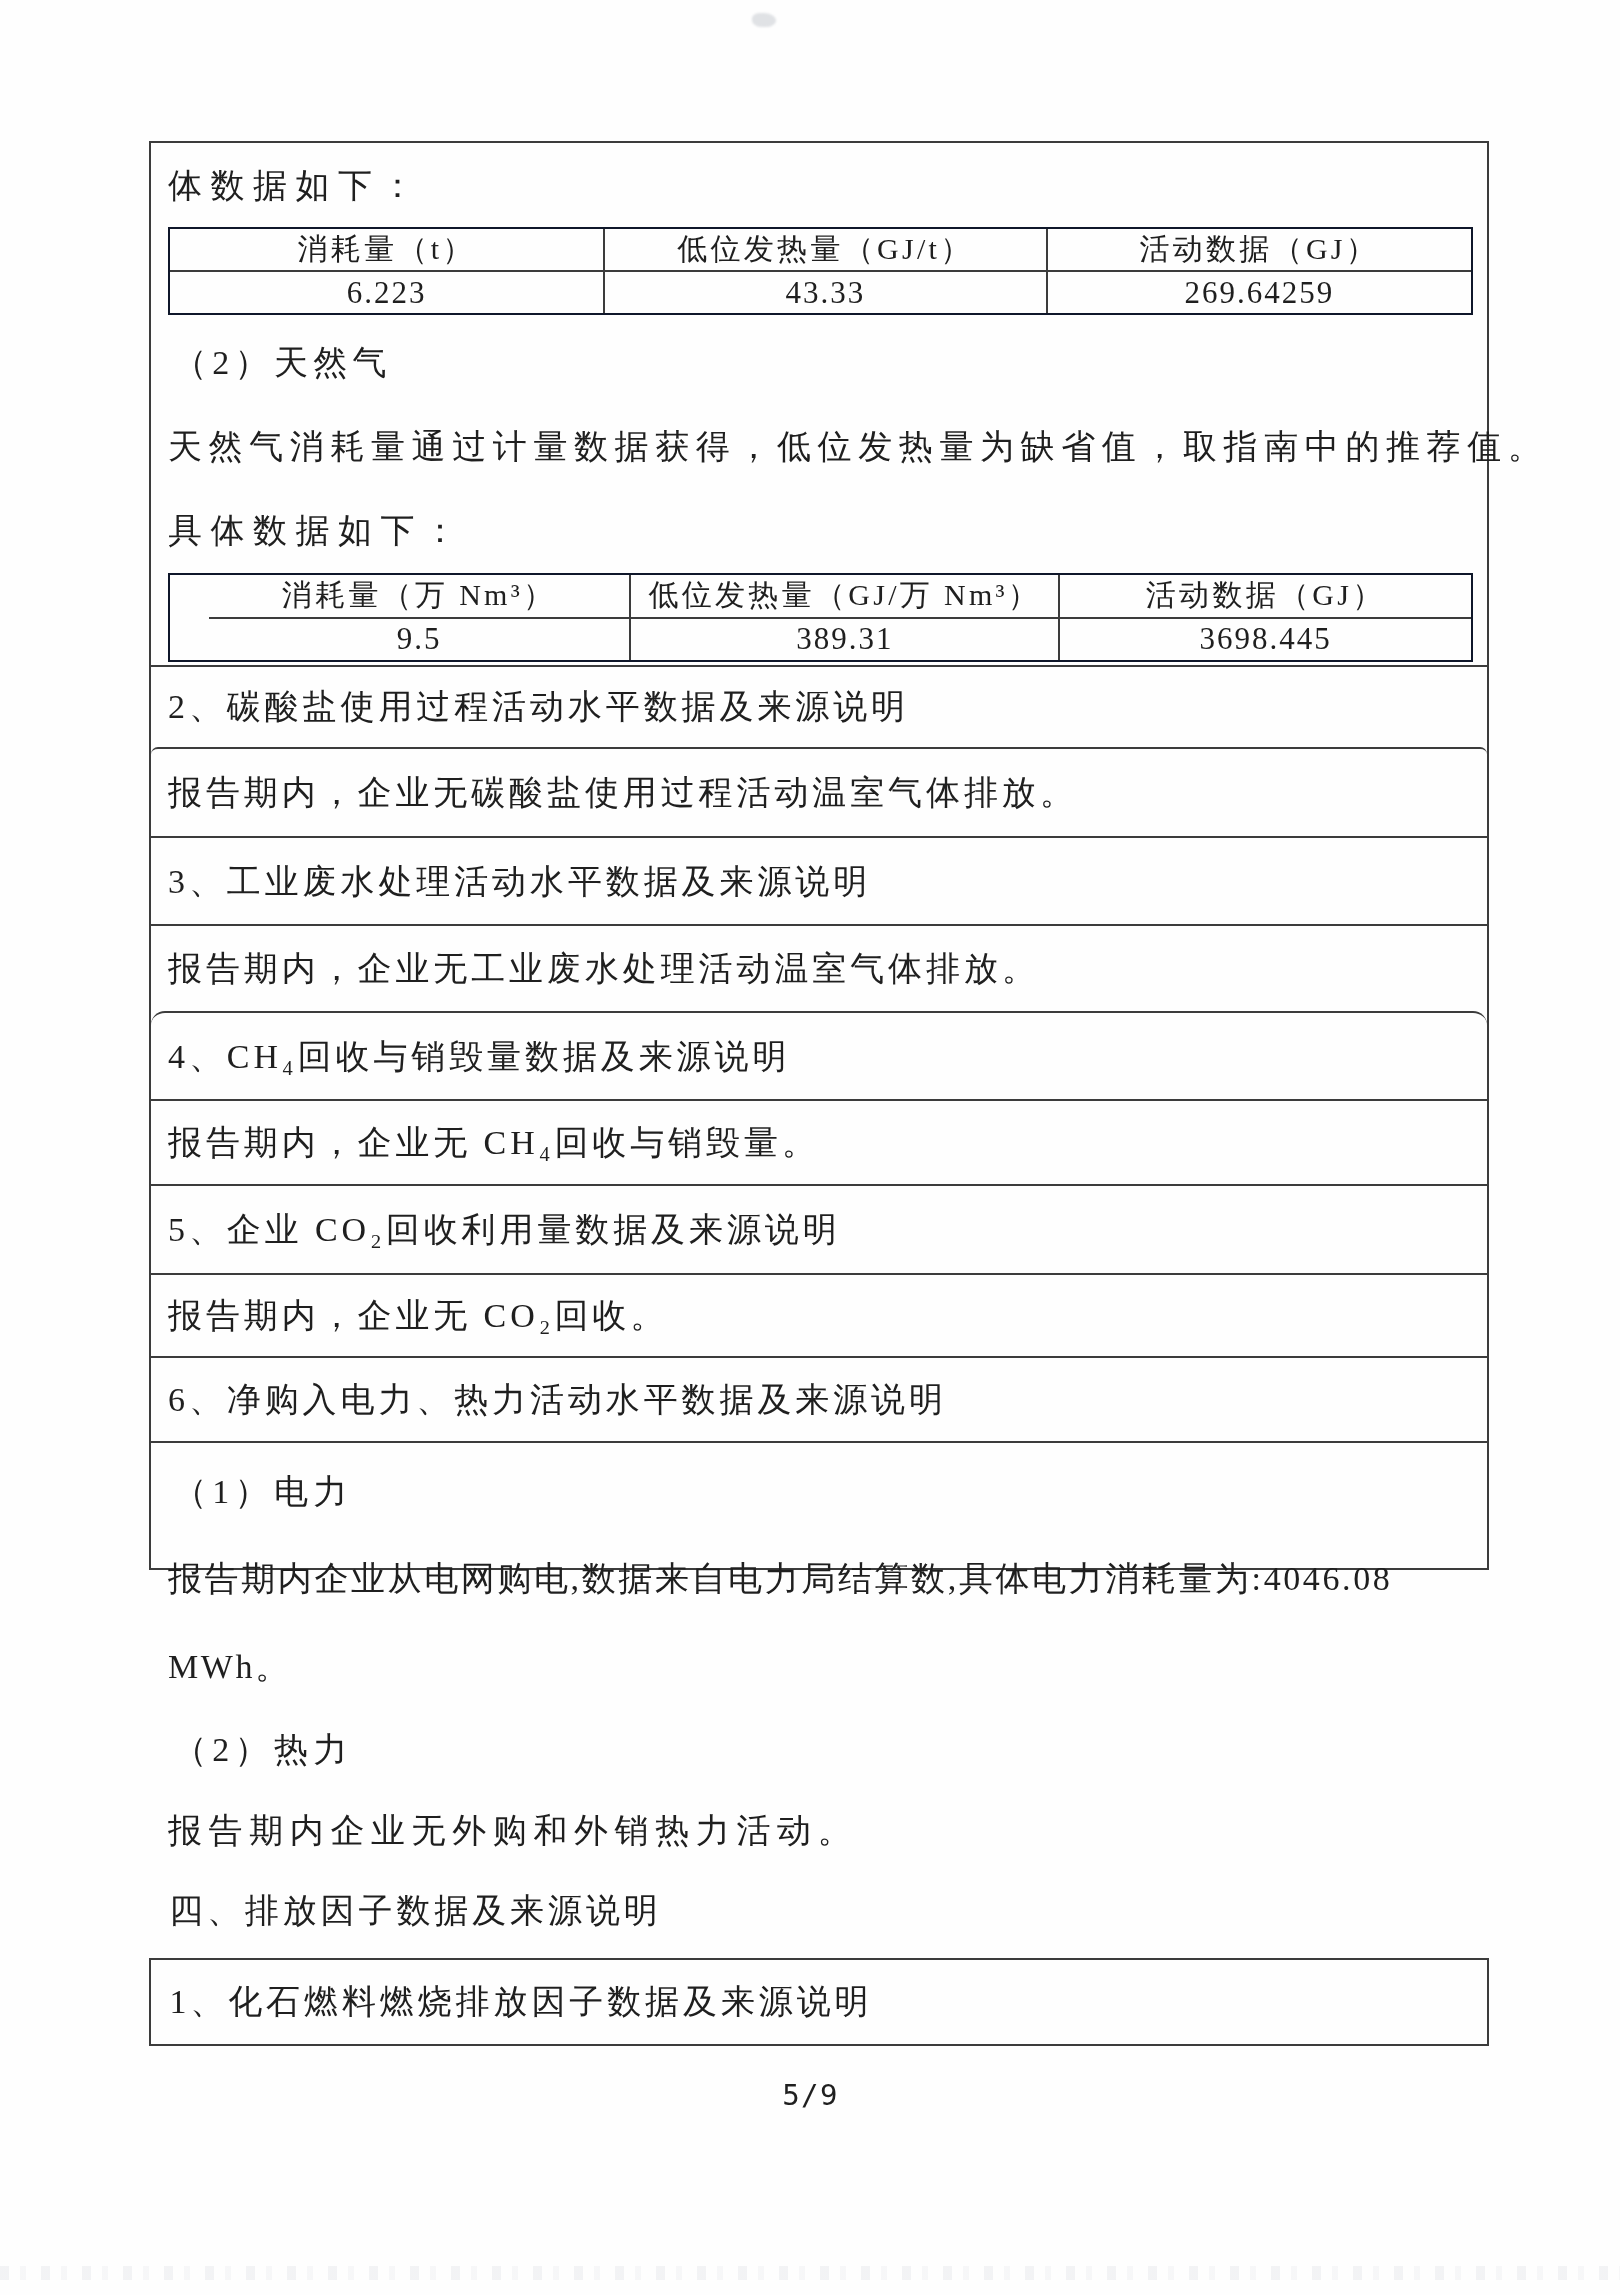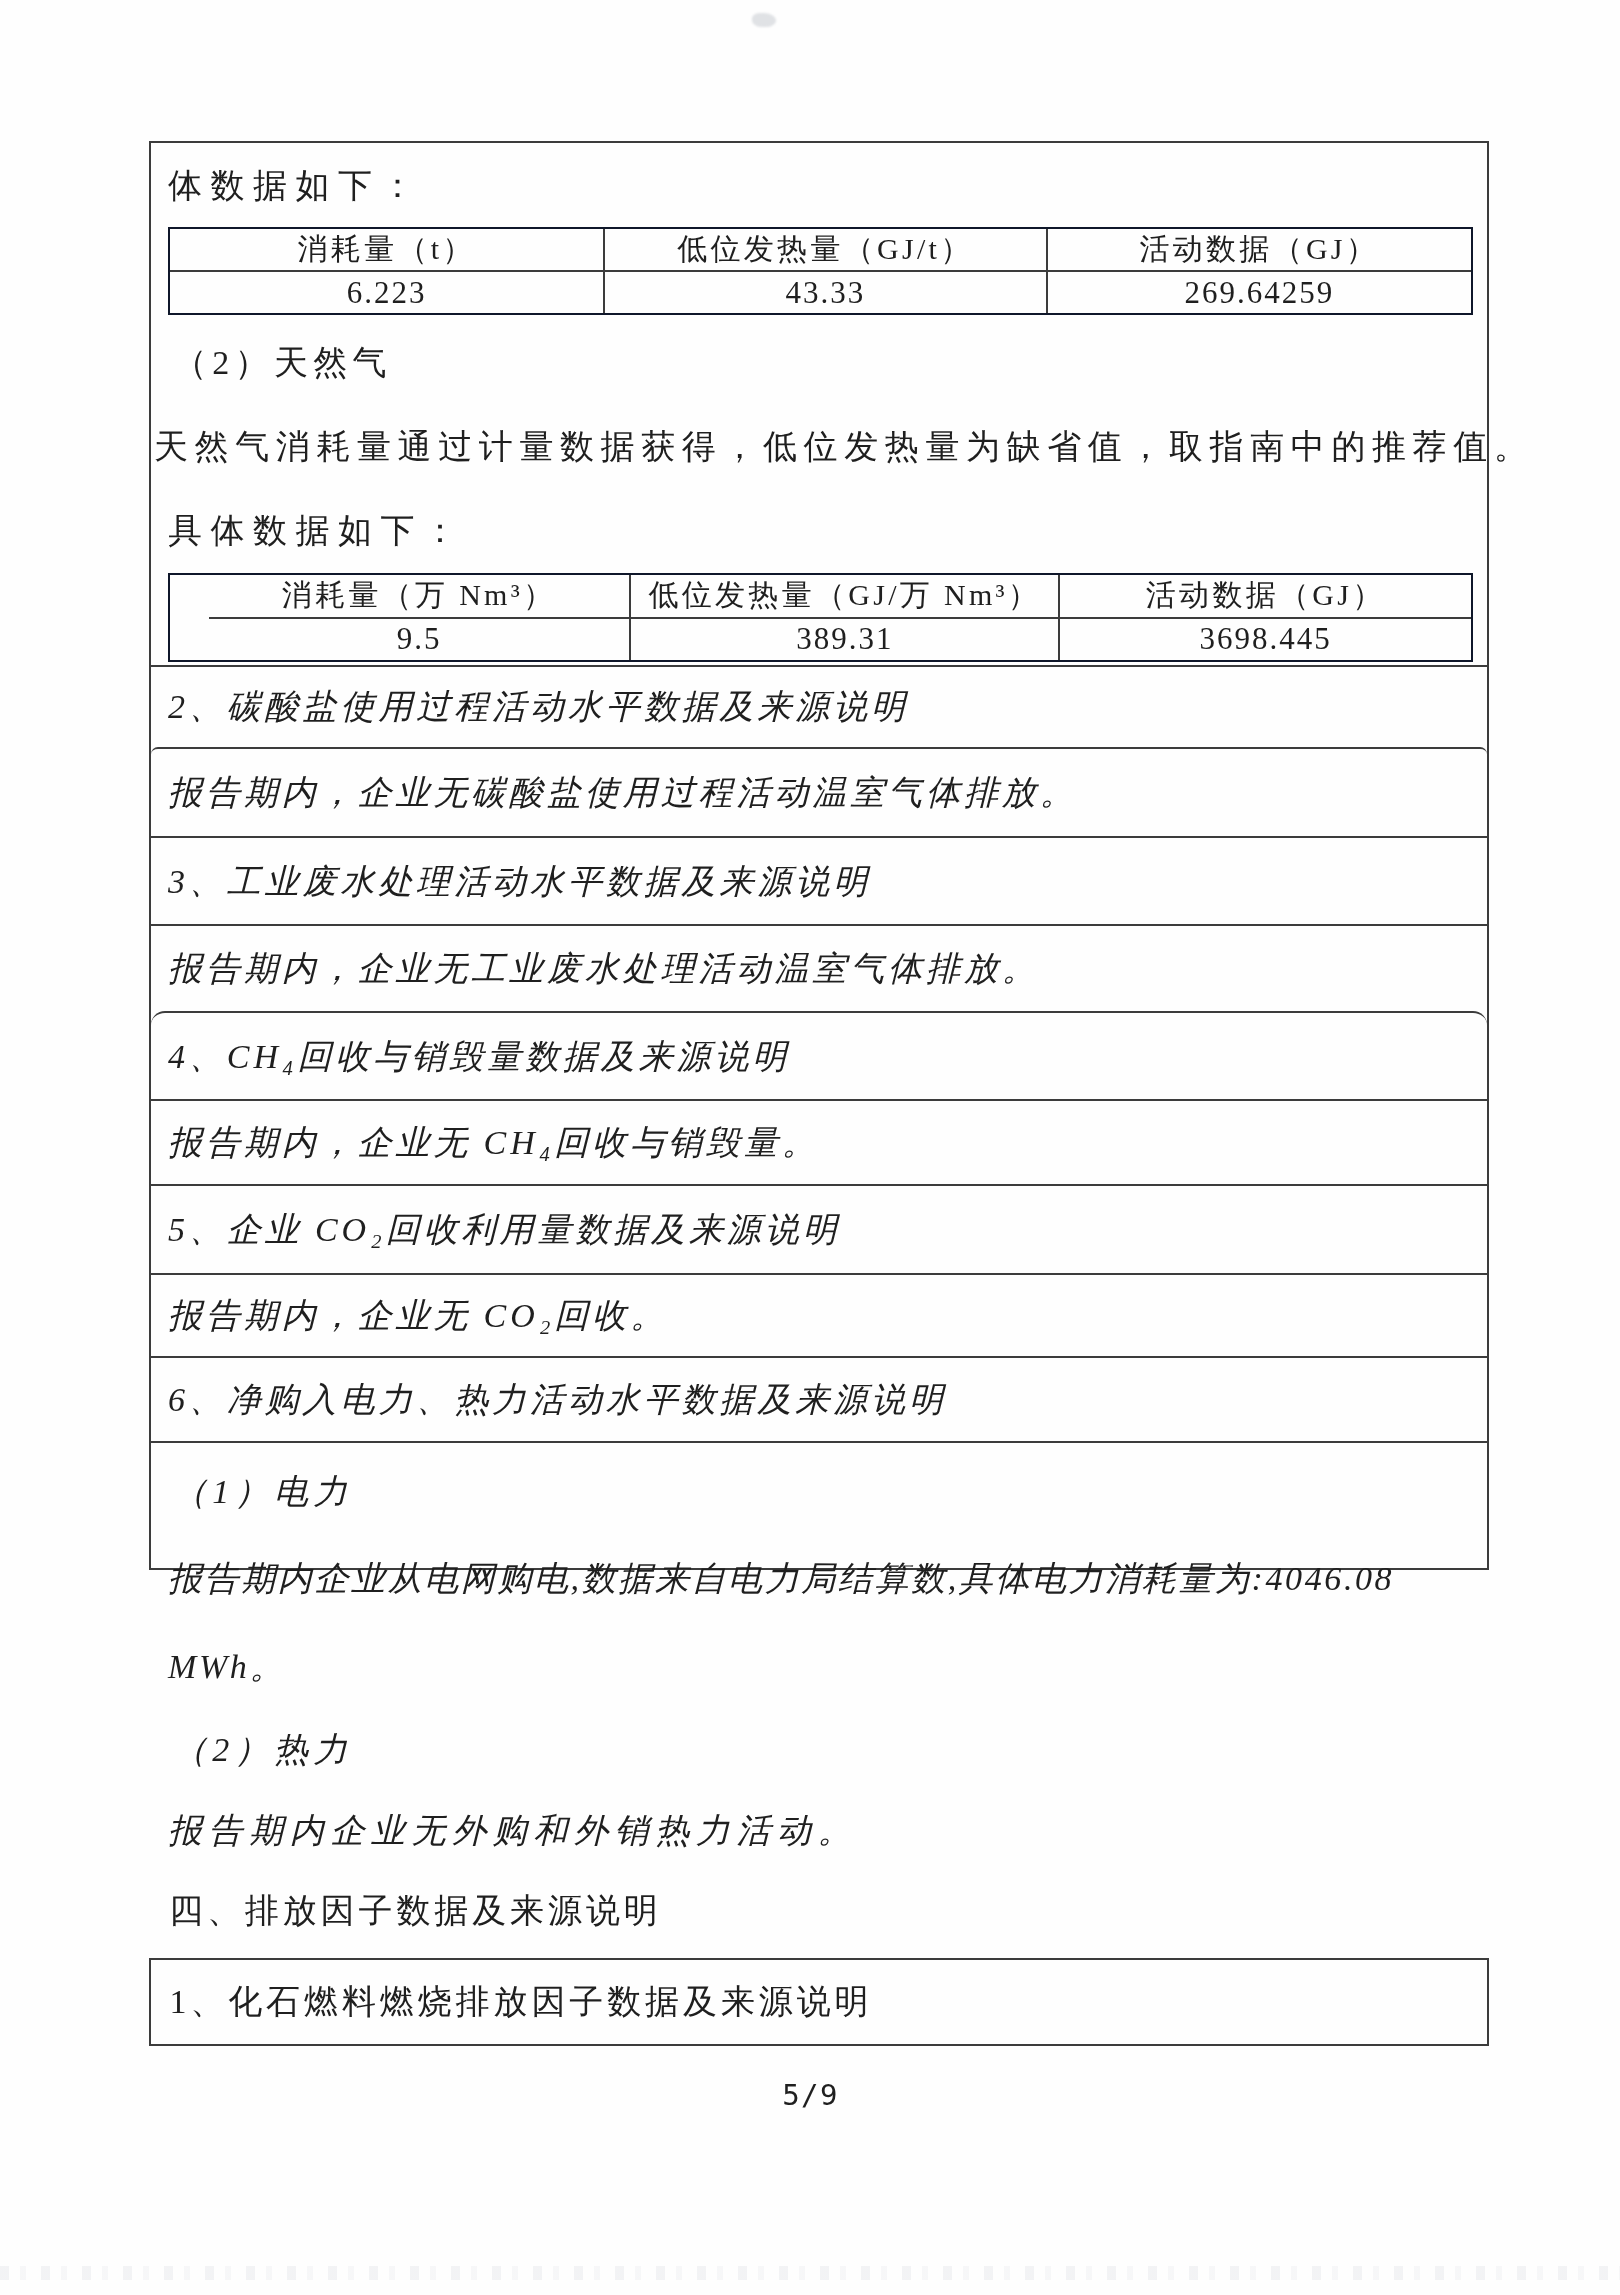--- a/index.html
+++ b/index.html
@@ -9,21 +9,21 @@
     font-family:"Liberation Serif","DejaVu Serif",serif;
     overflow:hidden;
   }
   .abs{position:absolute;}
   
   .main-box{
     left:149px;top:141px;width:1340px;height:1429px;
     border:2.6px solid #3c3c3c;box-sizing:border-box;
   }
   .row{position:absolute;left:0;right:0;box-sizing:border-box;}
-  .row.sep{border-top:2.6px solid #3c3c3c;font-style:italic;}
+  .row.sep{border-top:2.6px solid #3c3c3c;}
   .rowflex{display:flex;align-items:center;padding-left:17px;}
   .heading-row{font-size:34px;letter-spacing:3.9px;}
   .body-row{font-size:34px;letter-spacing:3.9px;}
   
   .lead{font-size:34px;letter-spacing:8.5px;}
   .sub{font-size:34px;letter-spacing:5.3px;}
   .para{font-size:34px;letter-spacing:6.6px;white-space:nowrap;}
   .para-tight{font-size:34px;letter-spacing:2.6px;white-space:nowrap;}
   
   .dtable{
@@ -83,21 +83,21 @@
       </div>
       <div class="dtr dtr-val">
         <div class="dtc c1">6.223</div>
         <div class="dtc c2">43.33</div>
         <div class="dtc c3">269.64259</div>
       </div>
     </div>
 
     <div class="abs sub" style="left:22px;top:197px;">（2）天然气</div>
 
-    <div class="abs para" style="left:3px;top:281px;">天然气消耗量通过计量数据获得，低位发热量为缺省值，取指南中的推荐值。</div>
+    <div class="abs para" style="left:17px;top:281px;">天然气消耗量通过计量数据获得，低位发热量为缺省值，取指南中的推荐值。</div>
 
     <div class="abs lead" style="left:17px;top:365px;">具体数据如下：</div>
 
     <div class="dtable" style="left:17px;top:430px;width:1305px;height:89px;padding-left:39px;">
       <div class="dtr dtr-head">
         <div class="dtc c1">消耗量（万 Nm³）</div>
         <div class="dtc c2">低位发热量（GJ/万 Nm³）</div>
         <div class="dtc c3">活动数据（GJ）</div>
       </div>
       <div class="dtr dtr-val">

